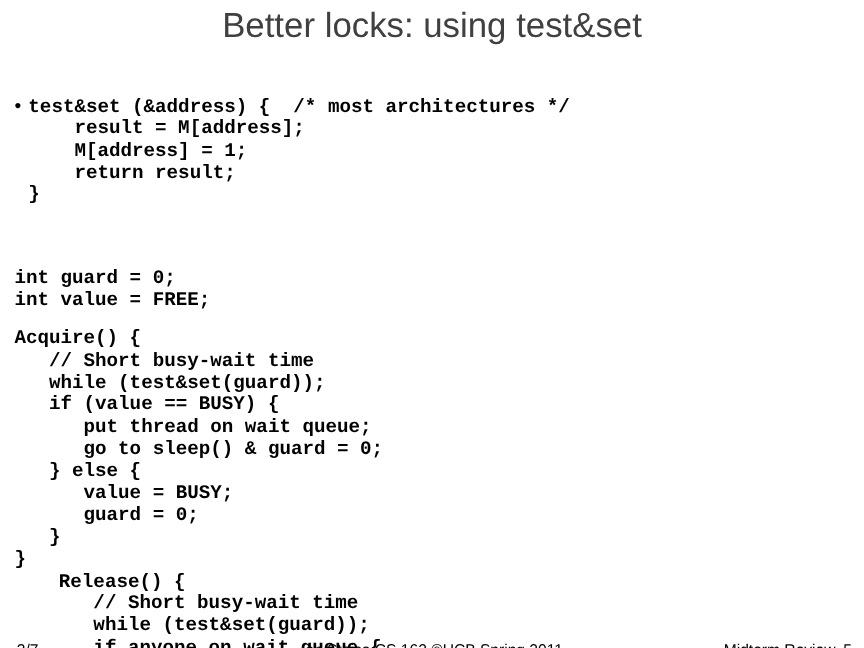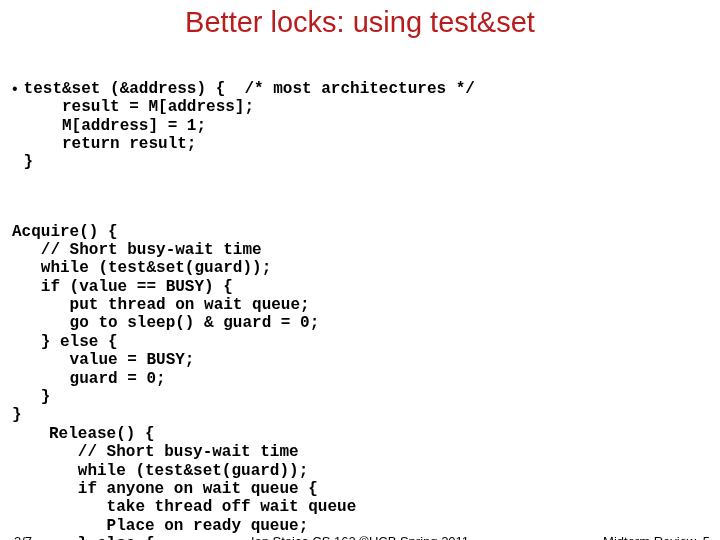--- a/index.html
+++ b/index.html
@@ -14,21 +14,21 @@
   }
   .slide {
     width: 720px;
     height: 540px;
     position: relative;
     box-sizing: border-box;
   }
   .title {
     text-align: center;
     font-size: 29px;
-    color: #b91c1c;
+    color: #404040;
     font-weight: normal;
     padding-top: 6px;
     padding-bottom: 4px;
     font-family: Arial, sans-serif;
   }
   .code-area {
     font-family: "Courier New", Courier, monospace;
     font-size: 16px;
     font-weight: bold;
     color: #000;
@@ -107,20 +107,22 @@
     <div class="bullet-row">
       <span class="bullet-dot">•</span>
       <span>test&amp;set (&amp;address) {  /* most architectures */
     result = M[address];
     M[address] = 1;
     return result;
 }</span>
     </div>
   </div>
 
+  <div class="code-area decl-block">int guard = 0;
+int value = FREE;</div>
 
   <div class="two-col">
     <div class="col-left">Acquire() {
    // Short busy-wait time
    while (test&amp;set(guard));
    if (value == BUSY) {
       put thread on wait queue;
       go to sleep() &amp; guard = 0;
    } else {
       value = BUSY;

